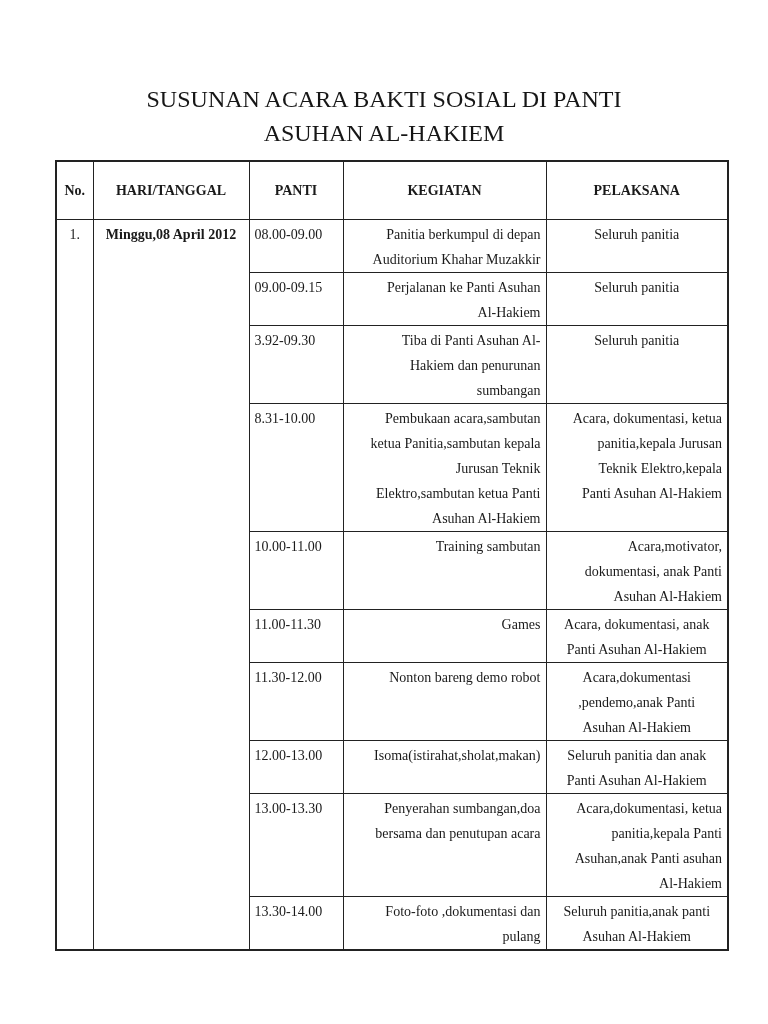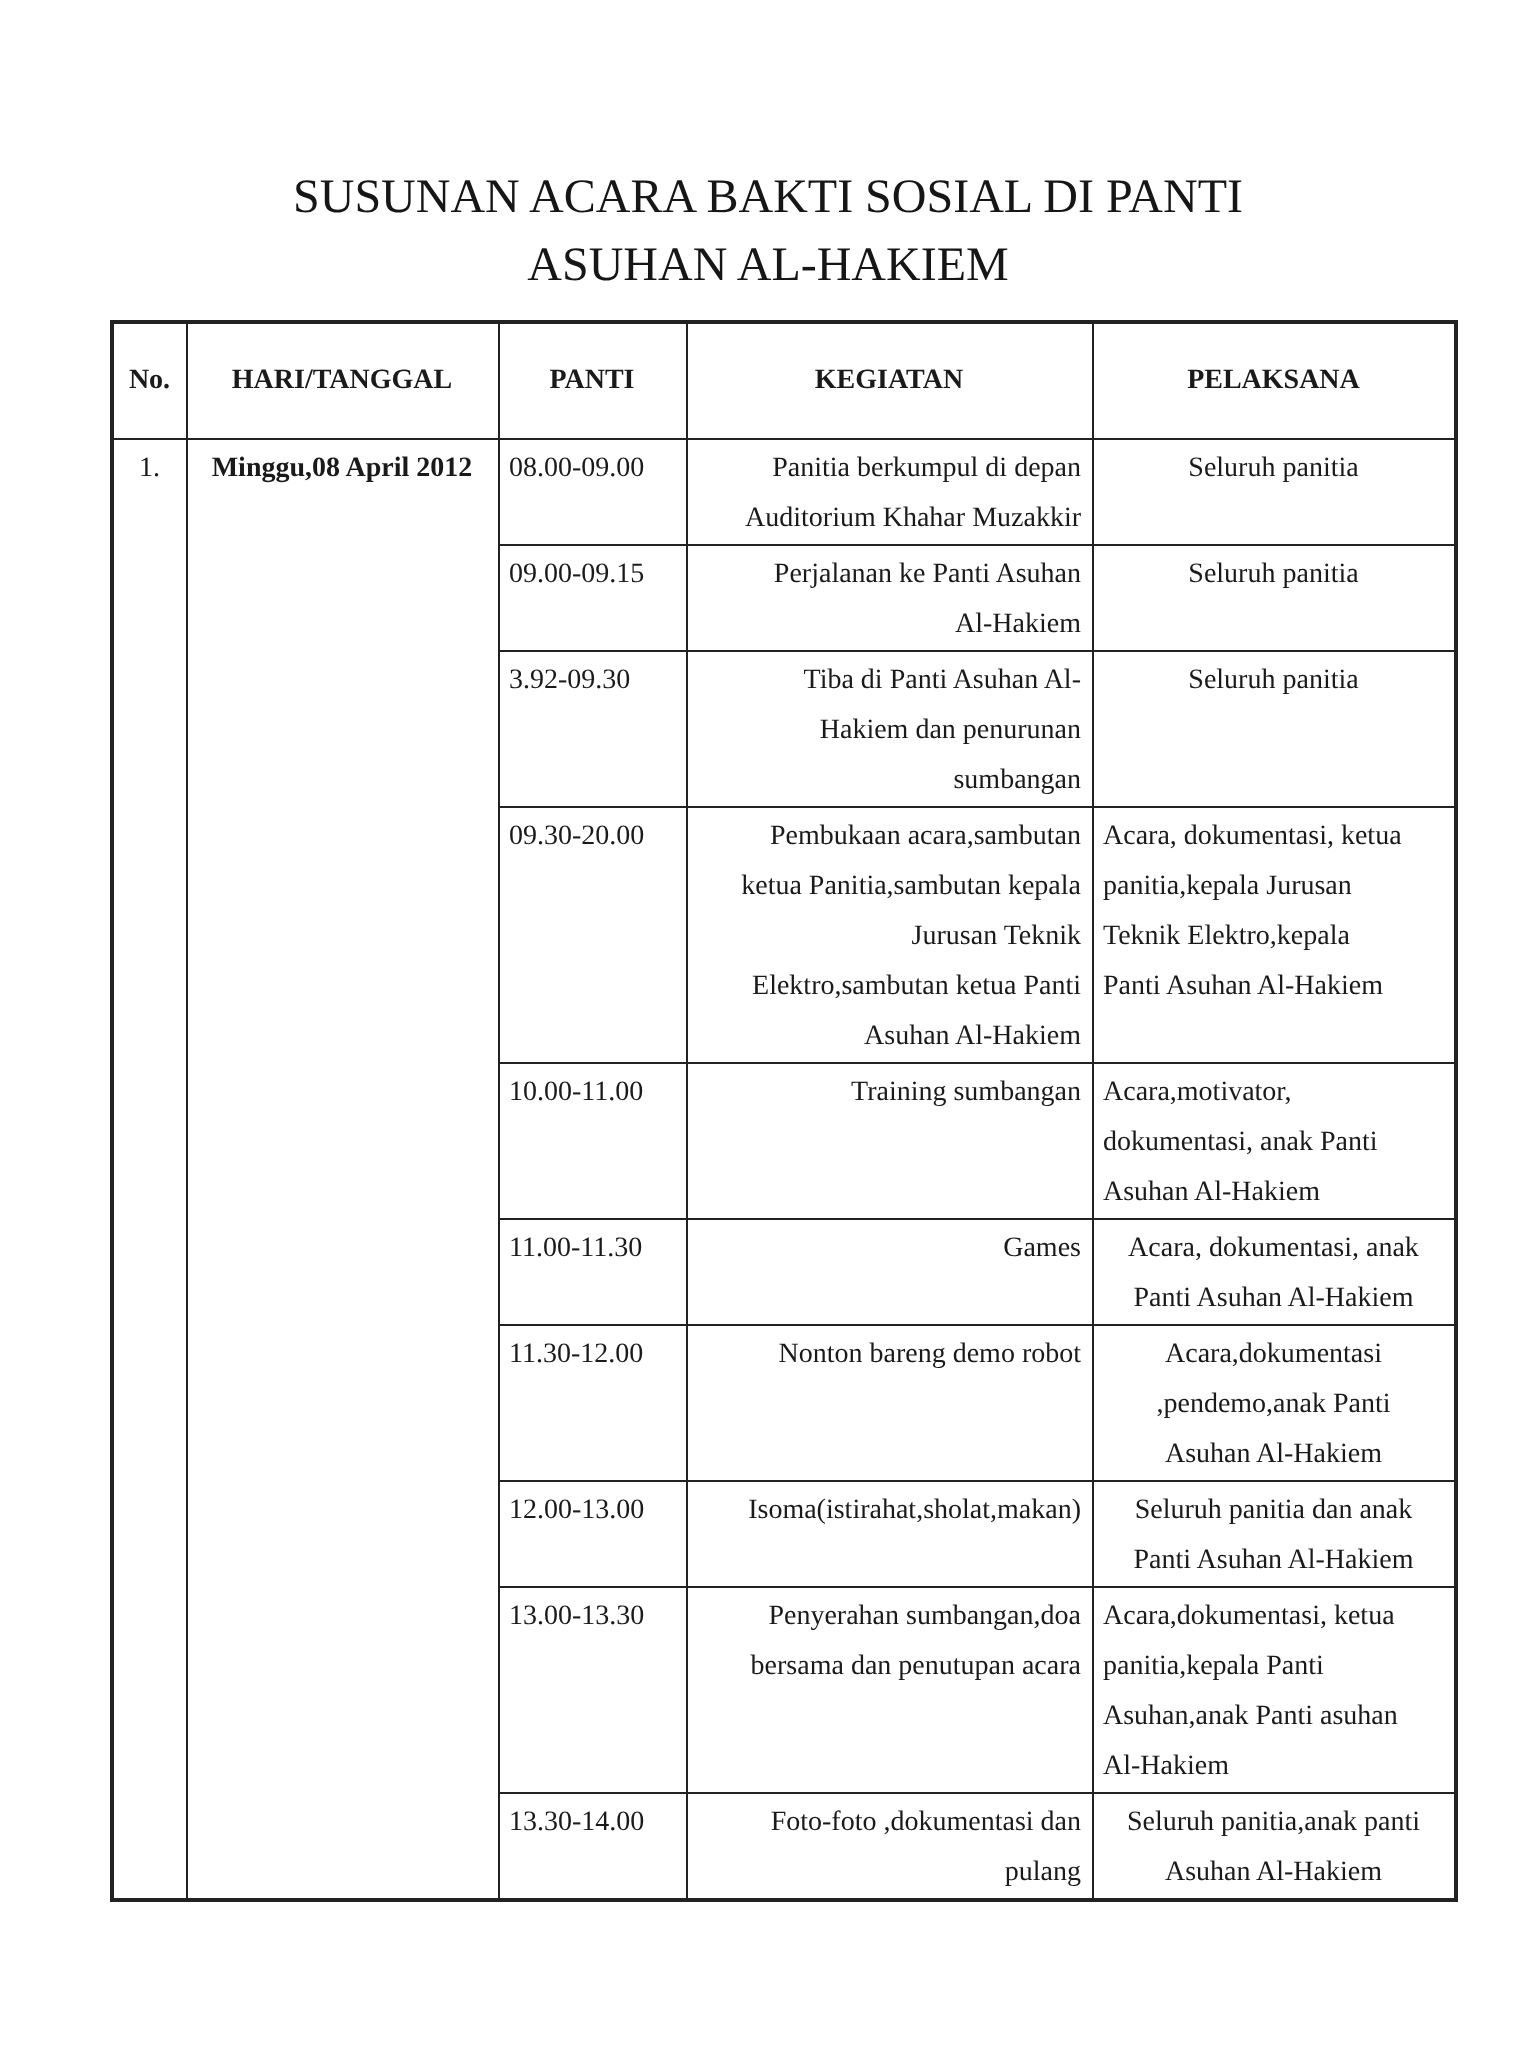--- a/index.html
+++ b/index.html
@@ -67,21 +67,21 @@
     text-align: left;
   }
   td.kegiatan-cell {
     text-align: right;
   }
   td.pel-center {
     text-align: center;
     margin-top: 16px;
   }
   td.pel-left {
-    text-align: left;
+    text-align: right;
   }
 </style>
 </head>
 <body>
 
 <div class="page">
 
   <h1 class="title">SUSUNAN ACARA BAKTI SOSIAL DI PANTI
 ASUHAN AL-HAKIEM</h1>
 
@@ -118,34 +118,34 @@
         <td class="pel-center">Seluruh panitia</td>
       </tr>
       <tr>
         <td class="waktu-cell">3.92-09.30</td>
         <td class="kegiatan-cell">Tiba di Panti Asuhan Al-
 Hakiem dan penurunan
 sumbangan</td>
         <td class="pel-center">Seluruh panitia</td>
       </tr>
       <tr>
-        <td class="waktu-cell">09.30-20.00</td>
+        <td class="waktu-cell">8.31-10.00</td>
         <td class="kegiatan-cell">Pembukaan acara,sambutan
 ketua Panitia,sambutan kepala
 Jurusan Teknik
 Elektro,sambutan ketua Panti
 Asuhan  Al-Hakiem</td>
         <td class="pel-left">Acara, dokumentasi, ketua
 panitia,kepala Jurusan
 Teknik Elektro,kepala
 Panti Asuhan Al-Hakiem</td>
       </tr>
       <tr>
         <td class="waktu-cell">10.00-11.00</td>
-        <td class="kegiatan-cell">Training sumbangan</td>
+        <td class="kegiatan-cell">Training sambutan</td>
         <td class="pel-left">Acara,motivator,
 dokumentasi, anak Panti
 Asuhan Al-Hakiem</td>
       </tr>
       <tr>
         <td class="waktu-cell">11.00-11.30</td>
         <td class="kegiatan-cell">Games</td>
         <td class="pel-center">Acara, dokumentasi, anak
 Panti Asuhan Al-Hakiem</td>
       </tr>

